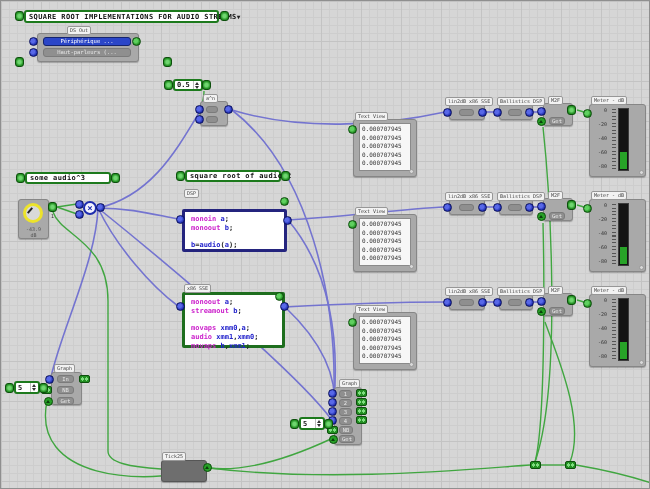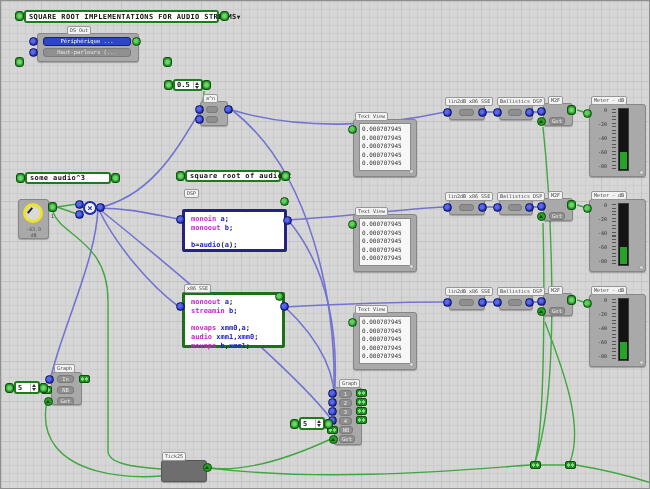--- a/index.html
+++ b/index.html
@@ -205,21 +205,21 @@
         <div class="code-line">&nbsp;</div>
         <div class="code-line"><span class="tok-id">b</span><span class="tok-pl">=</span><span class="tok-id">audio</span><span class="tok-pl">(</span><span class="tok-id">a</span><span class="tok-pl">)</span><span class="tok-pl">;</span></div>
       </div>
     <span class="cg" style="left:279px;top:196px"></span>
     <span class="cb" style="left:175px;top:214px"></span>
     <span class="cb" style="left:282px;top:215px"></span>
 
     <div class="tab" style="left:183px;top:283px">x86 SSE</div>
     <div class="code-mod code-sse" style="left:181px;top:291px;width:103px;height:56px">
         <div class="code-line"><span class="tok-kw">monoout </span><span class="tok-id">a</span><span class="tok-pl">;</span></div>
-        <div class="code-line"><span class="tok-kw">streamin </span><span class="tok-id">b</span><span class="tok-pl">;</span></div>
+        <div class="code-line"><span class="tok-kw">streamout </span><span class="tok-id">b</span><span class="tok-pl">;</span></div>
         <div class="code-line">&nbsp;</div>
         <div class="code-line"><span class="tok-kw">movaps </span><span class="tok-id">xmm0</span><span class="tok-pl">,</span><span class="tok-id">a</span><span class="tok-pl">;</span></div>
         <div class="code-line"><span class="tok-kw">audio </span><span class="tok-id">xmm1</span><span class="tok-pl">,</span><span class="tok-id">xmm0</span><span class="tok-pl">;</span></div>
         <div class="code-line"><span class="tok-kw">movaps </span><span class="tok-id">b</span><span class="tok-pl">,</span><span class="tok-id">xmm1</span><span class="tok-pl">;</span></div>
       </div>
     <span class="cg" style="left:274px;top:291px"></span>
     <span class="cb" style="left:175px;top:301px"></span>
     <span class="cb" style="left:279px;top:301px"></span>
 
     <div class="tab" style="left:354px;top:111px">Text View</div>

